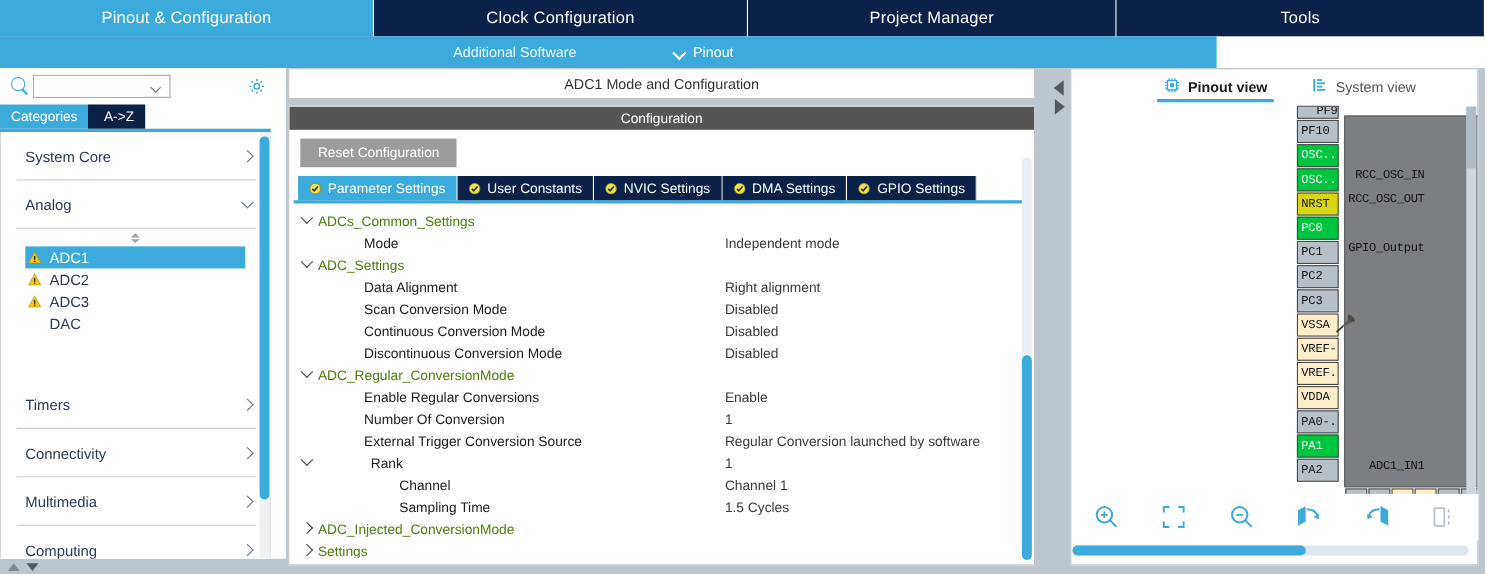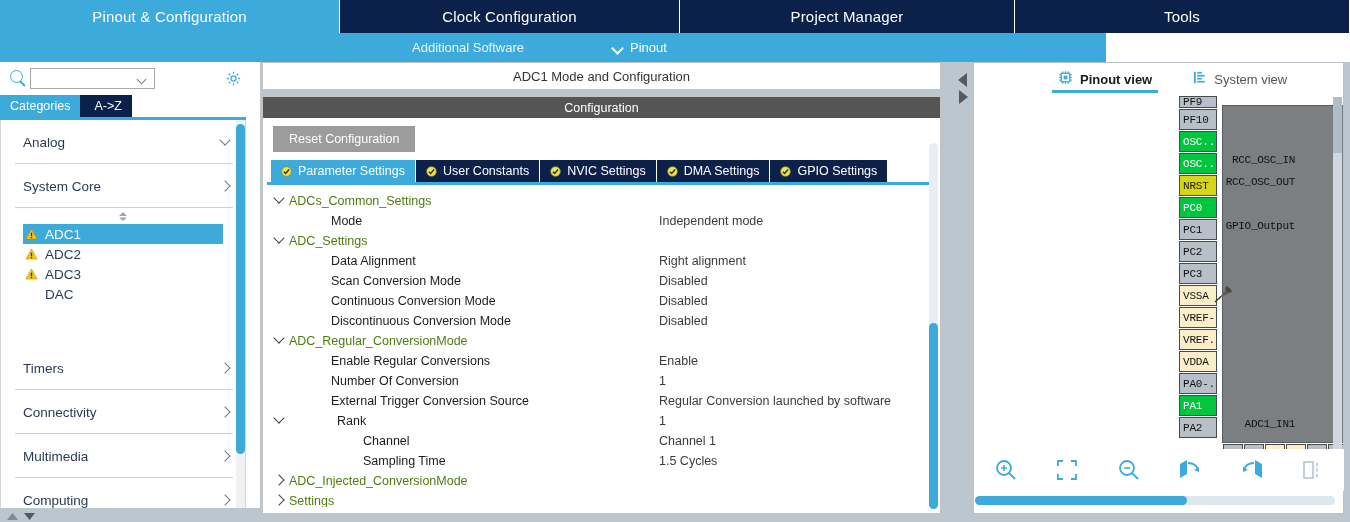--- a/index.html
+++ b/index.html
@@ -320,27 +320,27 @@
         </div>
         <div class="cat-tab unsel">
           <span>A-&gt;Z</span>
         </div>
       </div>
       <div class="cat-underline"></div>
 
       <div class="catlist">
 
         <div class="cat-item">
+          <span class="cname">System Core</span>
+          <span class="arr-r"></span>
+        </div>
+
+        <div class="cat-item">
           <span class="cname">Analog</span>
           <span class="arr-d"></span>
-        </div>
-
-        <div class="cat-item">
-          <span class="cname">System Core</span>
-          <span class="arr-r"></span>
         </div>
 
         <div class="grip">
           <svg width="22" height="12" viewBox="0 0 22 12">
             <polygon points="11,2 7,6 15,6" fill="#9aa6b2"></polygon>
             <polygon points="11,11 7,7.5 15,7.5" fill="#9aa6b2"></polygon>
           </svg>
         </div>
 
         <div class="periph sel">
@@ -609,21 +609,21 @@
               </svg>
             </span>
             <span>System view</span>
           </div>
         </div>
 
         <div class="chip-area">
           <div class="chip-body"></div>
 
           <div class="pin-col">
-            <div class="pin grey" style="height:12px;">
+            <div class="pin grey" style="height:12px;justify-content:flex-end;">
               <span>PF9</span>
             </div>
             <div class="pin grey">
               <span>PF10</span>
             </div>
             <div class="pin green">
               <span>OSC..</span>
             </div>
             <div class="pin green">
               <span>OSC..</span>

